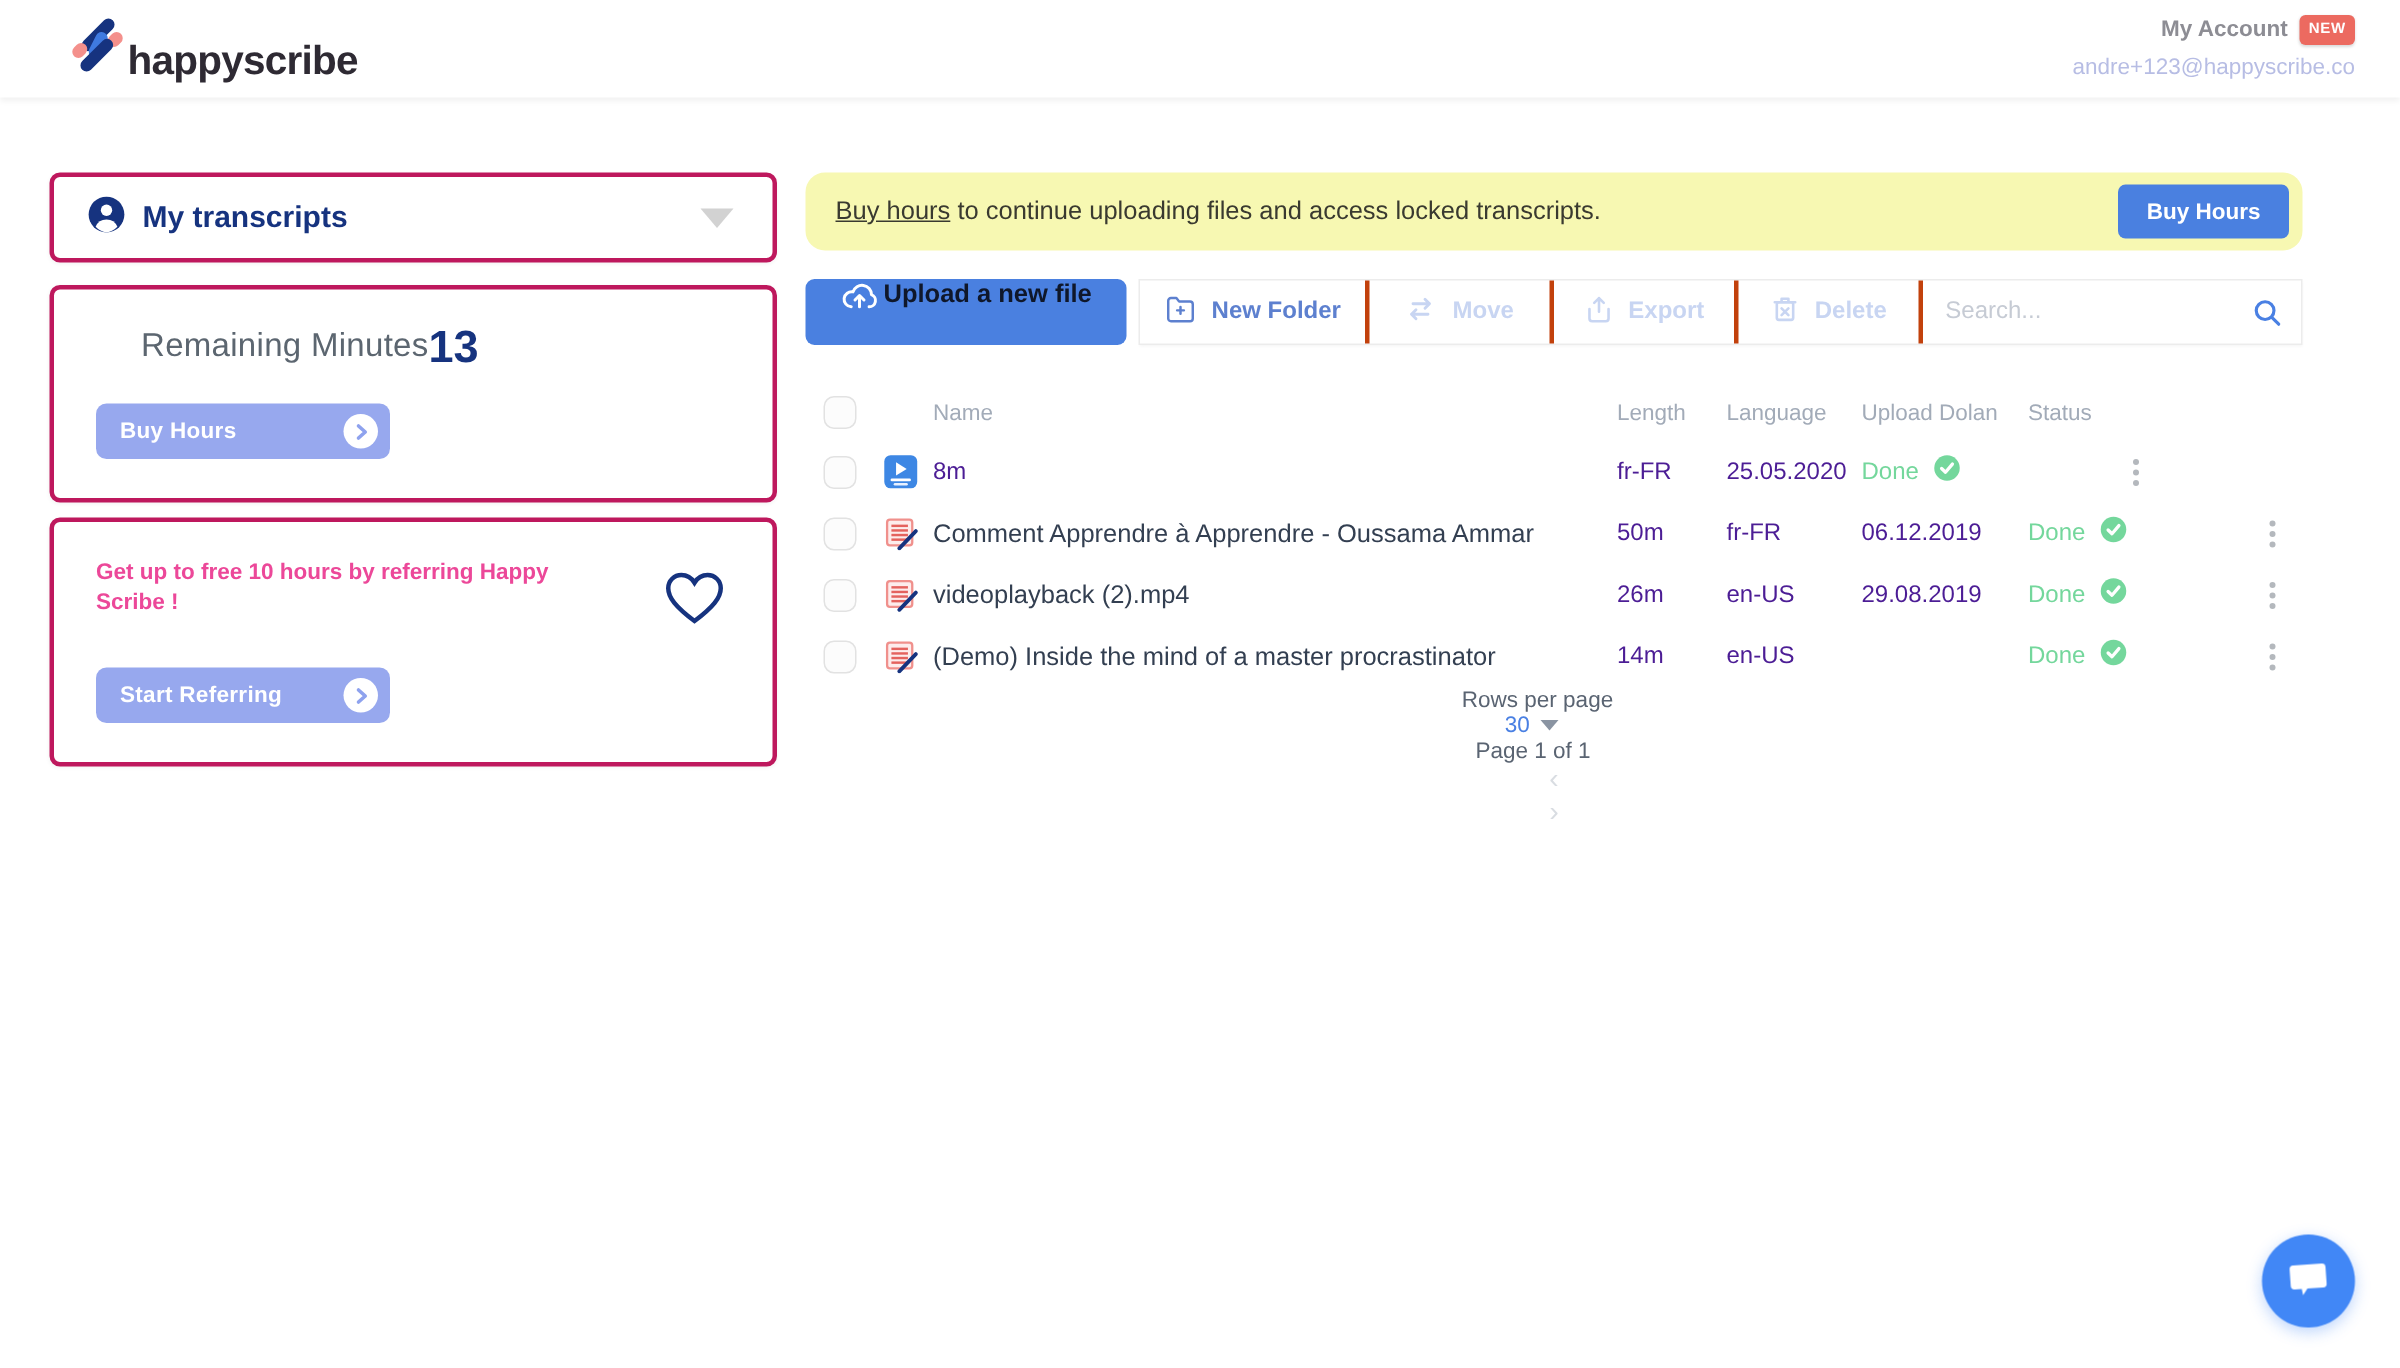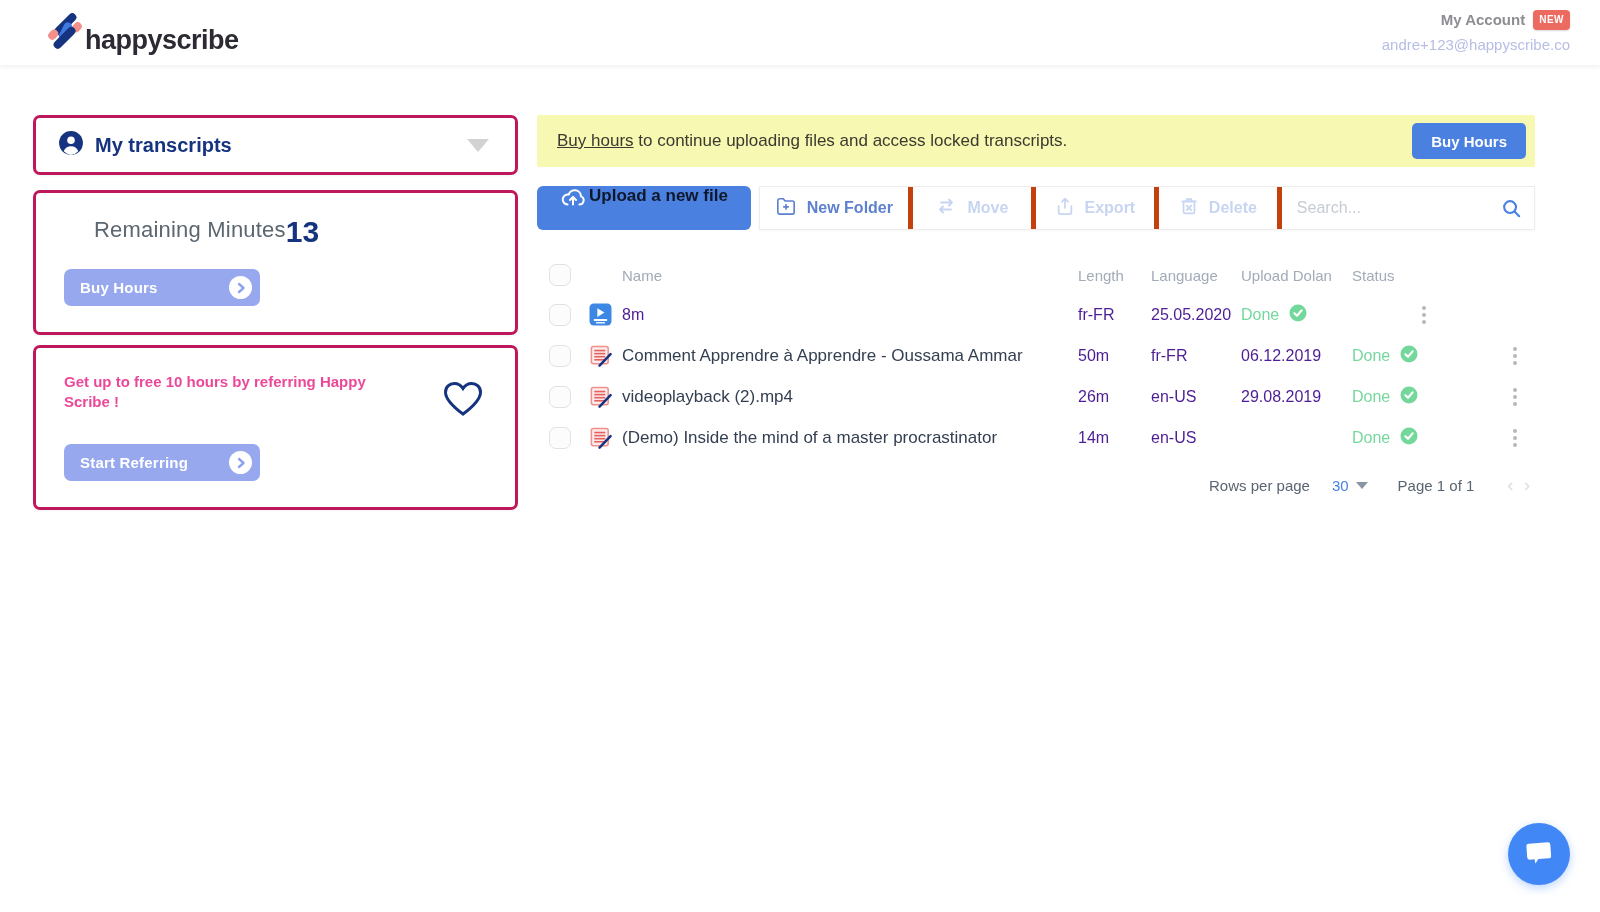--- a/index.html
+++ b/index.html
@@ -36,51 +36,51 @@
   .pill-btn { margin-top:22px; width:196px; height:37px; background:#97a8ee; border:none; border-radius:7px; display:flex; align-items:center; justify-content:space-between; padding:0 8px 0 16px; cursor:pointer; }
   .pill-btn-label { color:#fff; font-size:15px; font-weight:700; letter-spacing:.2px; }
   .pill-circle { width:23px; height:23px; background:#fff; border-radius:50%; display:flex; align-items:center; justify-content:center; }
 
   
   .ref-card { padding:24px 28px 26px; }
   .ref-row { display:flex; justify-content:space-between; align-items:flex-start; }
   .ref-text { font-size:15px; font-weight:700; color:#ec4899; line-height:1.35; width:330px; }
 
   
-  .banner { background:#f7f8b2; border-radius:2px; height:52px; display:flex; align-items:center; justify-content:space-between; padding:0 9px 0 20px; margin-bottom:19px; }
+  .banner { background:#f7f8b2; border-radius:13px; height:52px; display:flex; align-items:center; justify-content:space-between; padding:0 9px 0 20px; margin-bottom:19px; }
   .banner-text { font-size:17px; color:#3a3a30; }
   .banner-link { text-decoration:underline; color:#3a3a30; cursor:pointer; }
   .btn-blue { background:#4a80e0; color:#fff; border:none; border-radius:5px; font-size:15px; font-weight:700; font-family:inherit; height:36px; padding:0 19px; cursor:pointer; }
 
   
   .toolbar { display:flex; height:44px; margin-bottom:26px; }
   .upload-btn { background:#4a80e0; border:none; border-radius:6px; color:#0f172a; display:flex; align-items:flex-start; gap:3px; padding:0 23px; font-size:17px; font-weight:700; font-family:inherit; cursor:pointer; flex:0 0 auto; }
   .tool-group { flex:1; display:flex; margin-left:8px; background:#fff; border:1px solid #ececec; box-shadow:0 1px 2px rgba(0,0,0,.04); }
-  .tool-btn { display:flex; align-items:center; justify-content:center; gap:10px; border:none; background:transparent; border-right:5px solid #c2410c; font-family:inherit; font-size:16px; font-weight:600; cursor:pointer; }
+  .tool-btn { display:flex; align-items:center; justify-content:center; gap:10px; border:none; background:transparent; border-right:3px solid #c2410c; font-family:inherit; font-size:16px; font-weight:600; cursor:pointer; }
   .tool-btn.enabled { color:#5d80cf; width:153px; }
   .tool-btn.disabled { color:#c8d5f2; width:123px; cursor:default; }
   .search-wrap { flex:1; position:relative; display:flex; align-items:center; }
   .search-input { width:100%; height:100%; border:none; outline:none; font-family:inherit; font-size:16px; color:#555; padding:0 40px 0 15px; background:transparent; }
   .search-input::placeholder { color:#c6cbd4; }
   .search-icon { position:absolute; right:12px; top:11px; }
 
   
   .trow { display:grid; grid-template-columns:40px 33px 1fr 73px 90px 111px 143px 40px; align-items:center; padding-left:12px; height:41px; }
   .thead { height:38px; }
   .thead .col-label { font-size:15px; color:#a2abb8; }
   .cell-name { font-size:17px; font-weight:500; color:#333f51; white-space:nowrap; overflow:hidden; text-overflow:ellipsis; padding-right:14px; }
   .cell-meta { font-size:16px; color:#4c1d95; }
   .cell-status { display:flex; align-items:center; gap:10px; font-size:16px; color:#74d79c; }
   .checkbox { width:22px; height:22px; border:1.6px solid #e2e2e2; background:#fcfcfc; border-radius:7px; cursor:pointer; }
   .kebab { display:flex; flex-direction:column; gap:3px; align-items:center; justify-self:center; cursor:pointer; padding:4px; }
   .kebab i { width:4px; height:4px; border-radius:50%; background:#b4b8bd; display:block; }
   .file-icon { width:23px; height:23px; display:block; }
 
   
-  .pagination { display:flex; align-items:center; justify-content:flex-end; margin-top:16px; font-size:15px; color:#5a6472; gap:0; }
+  .pagination { display:flex; align-items:center; justify-content:flex-end; font-size:15px; color:#5a6472; gap:0;flex-direction:column; }
   .rpp-label { margin-right:22px; }
   .rpp-select { display:flex; align-items:center; gap:7px; cursor:pointer; margin-right:30px; }
   .rpp-value { color:#4a80e3; }
   .rpp-caret { width:0; height:0; border-left:6px solid transparent; border-right:6px solid transparent; border-top:7px solid #8a94a2; }
   .page-label { margin-right:28px; }
   .page-chevron { color:#d9dde2; font-size:19px; padding:0 5px; cursor:pointer; user-select:none; }
 
   
   .chat-fab { position:fixed; right:30px; bottom:27px; width:62px; height:62px; border-radius:50%; background:#4187f6; border:none; display:flex; align-items:center; justify-content:center; box-shadow:0 3px 10px rgba(65,135,246,.35); cursor:pointer; }
 </style>

